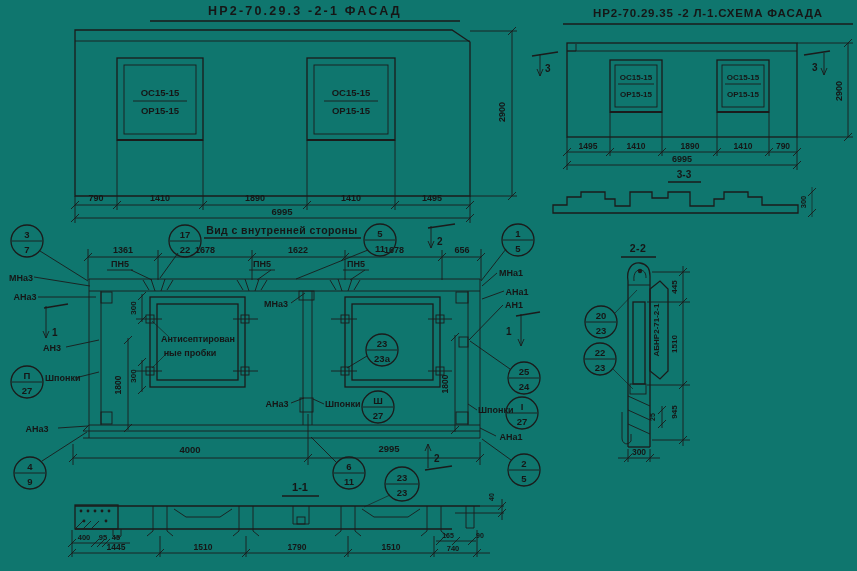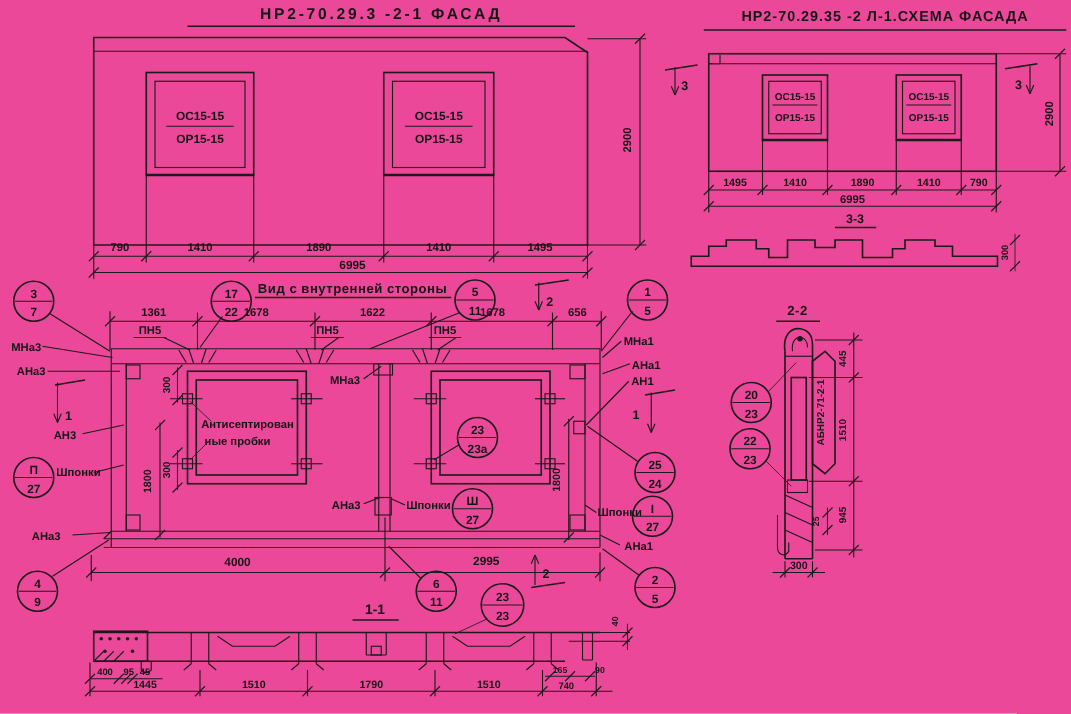--- a/index.html
+++ b/index.html
@@ -1,16 +1,16 @@
 <!DOCTYPE html>
 <html><head>
 <meta charset="utf-8">
 <style>
   html,body{margin:0;padding:0;background:#fbfbf7;}
-  .page{width:857px;height:571px;background:#ec4899;position:relative;overflow:hidden;}
+  .page{width:857px;height:571px;background:#0f766e;position:relative;overflow:hidden;}
   #art *{stroke:#1b1b1b;fill:none;stroke-width:0.9;stroke-linecap:butt;}
   #art text{stroke:none;fill:#161616;font-family:"Liberation Sans",sans-serif;font-weight:bold;}
   #art .dot{fill:#1b1b1b;stroke:none;}
   .s1{stroke-width:1.3!important}.s2{stroke-width:2.1!important}.sl{stroke-width:0.65!important}
   .tt{font-size:12.5px;letter-spacing:2.2px}
   .tt2{font-size:11.5px;letter-spacing:0.8px}
   .tt3{font-size:10.5px;letter-spacing:0.4px}
   .d11{font-size:11px}.d10{font-size:10px}.d95{font-size:9.5px}.d9{font-size:9px}
   .d85{font-size:8.5px}.d8{font-size:8px}.d75{font-size:7.5px}.d7{font-size:7px}
   .mid{text-anchor:middle}

